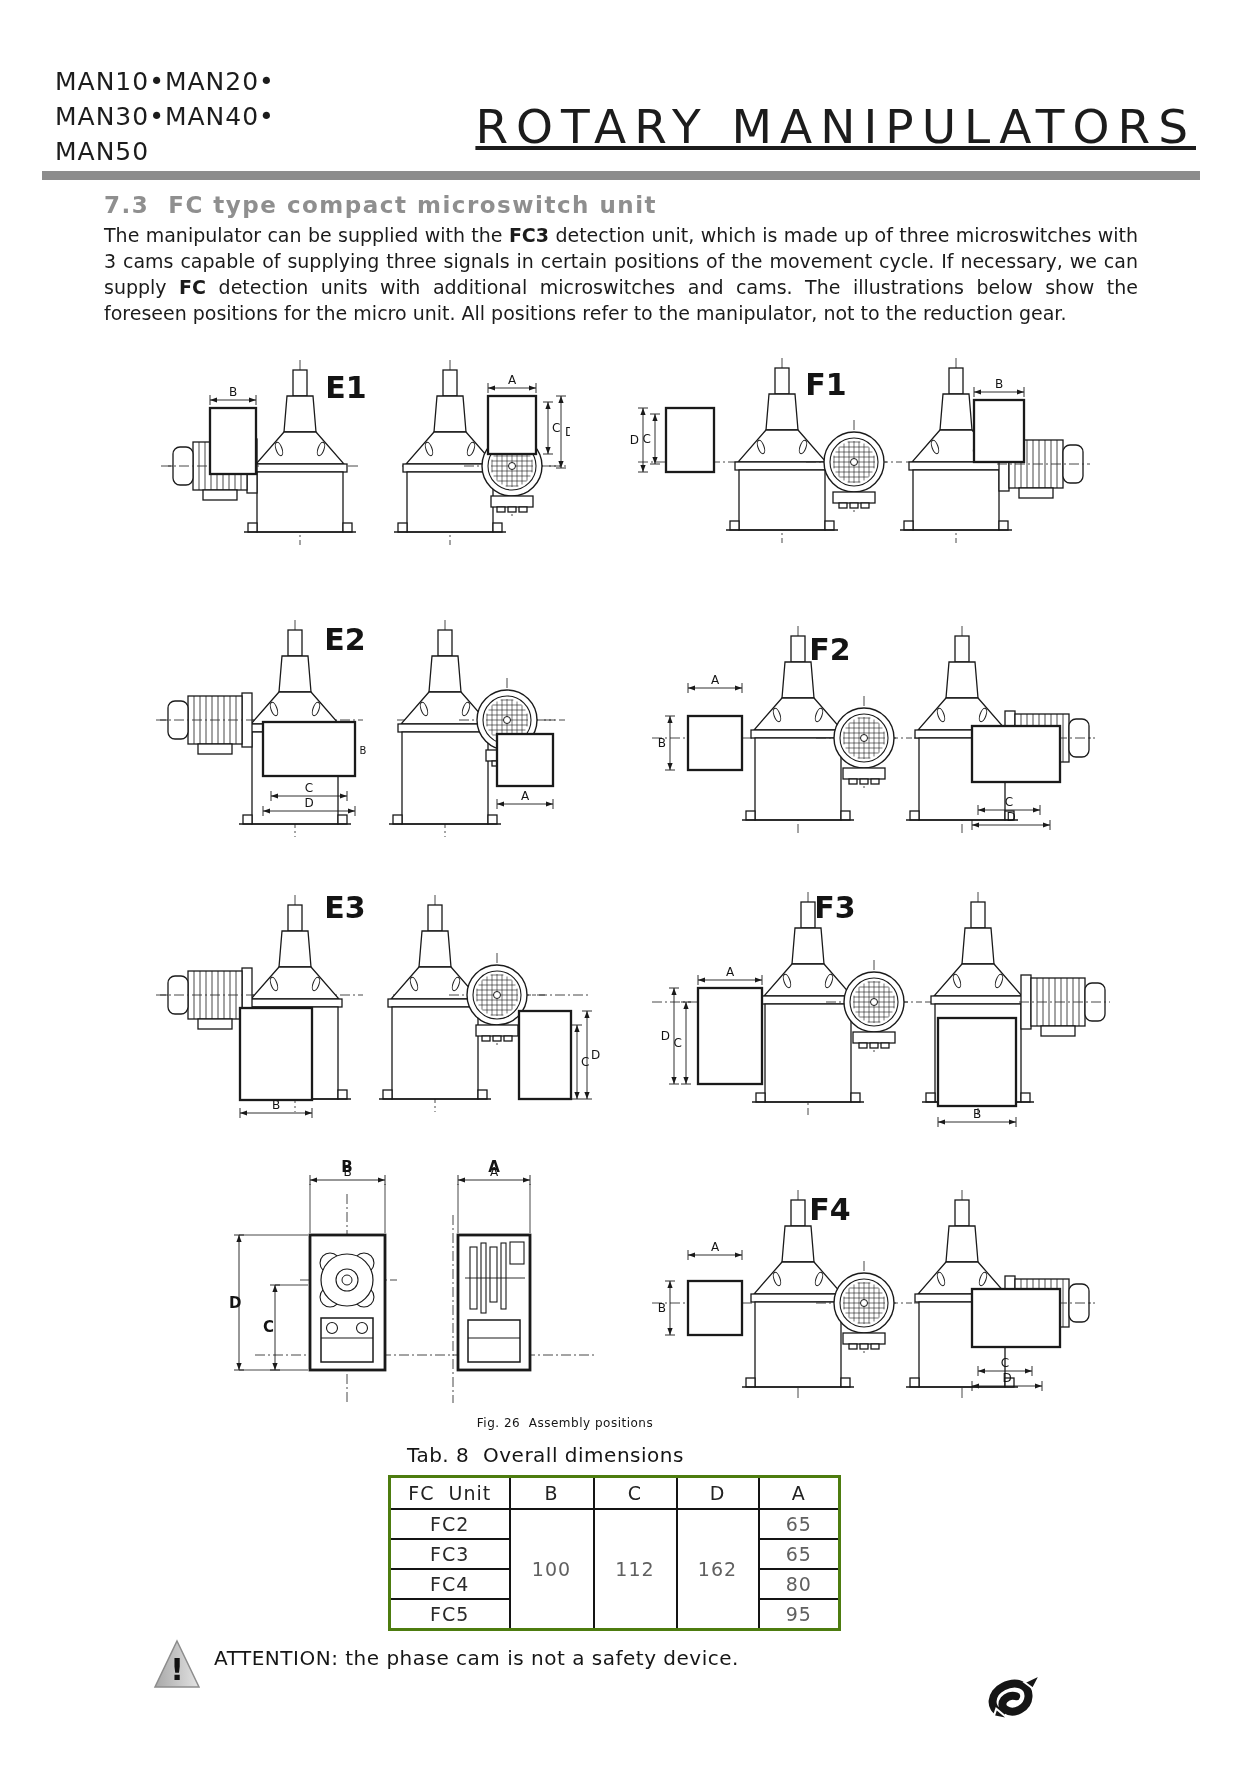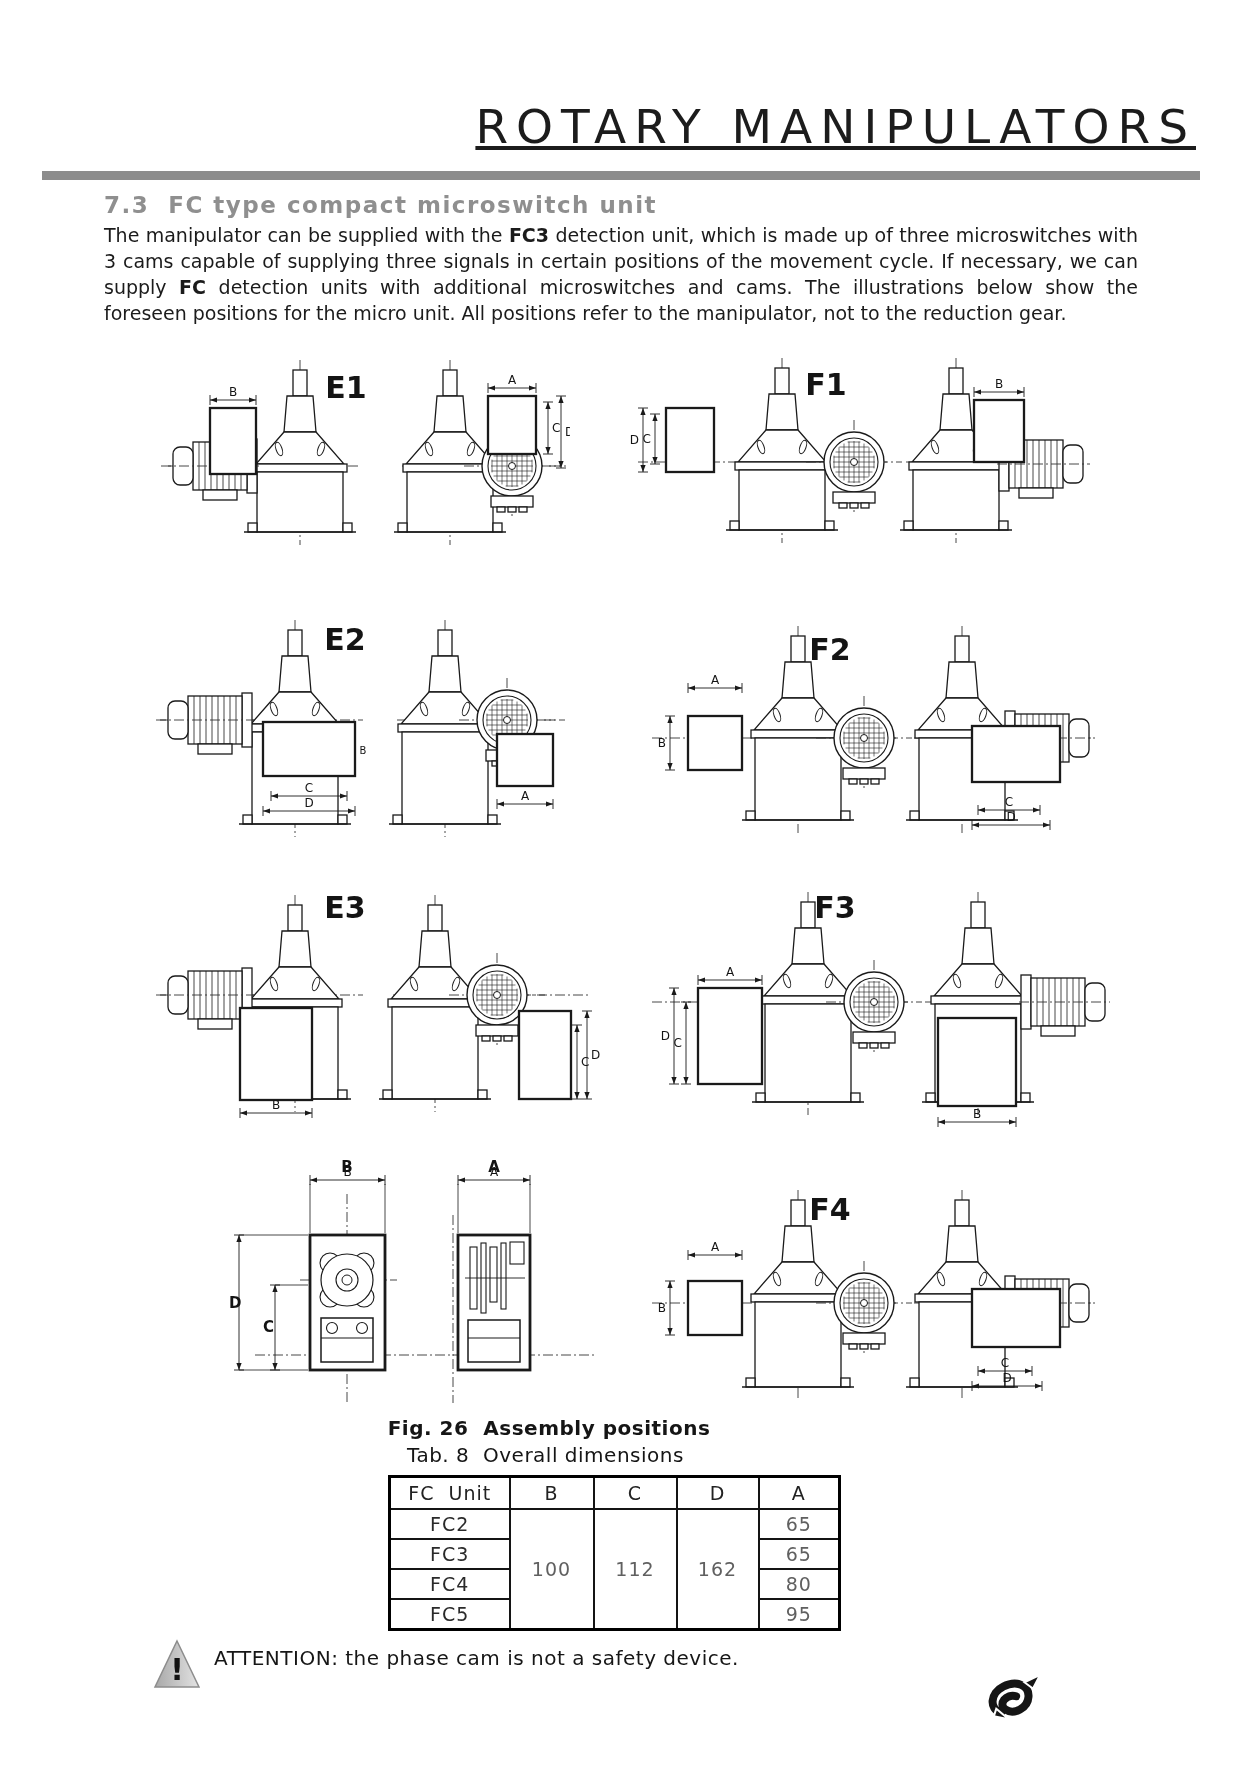--- a/index.html
+++ b/index.html
@@ -11,41 +11,46 @@
   #main-title{right:45px;top:99px;font-size:47px;letter-spacing:8px;color:#1c1c1c;white-space:nowrap;text-decoration:underline;}
   #title-rule{left:42px;top:171px;width:1158px;height:9px;background:#8c8c8c;}
   
   #section-heading{left:104px;top:192px;font-size:23px;font-weight:bold;letter-spacing:1.5px;color:#8f8f8f;white-space:pre;}
   #intro{left:104px;top:222px;width:1034px;font-size:19px;line-height:26px;text-align:justify;color:#1b1b1b;}
   
   .fig{position:absolute;}
   .fig svg{display:block;}
   #micro-heading{left:197px;top:1124px;font-size:22px;font-weight:bold;color:#111;}
   
-  #fig-caption{left:324px;top:1416px;width:450px;text-align:center;font-size:20px;color:#151515;letter-spacing:0.5px;white-space:pre;font-weight:bold;}
+  #fig-caption{left:340px;top:1416px;width:450px;text-align:center;font-size:12px;color:#151515;letter-spacing:0.5px;white-space:pre;}
   #tab-caption{left:407px;top:1443px;font-size:20px;color:#151515;letter-spacing:0.5px;white-space:pre;}
   
   #dim-table{left:388px;top:1475px;border-collapse:collapse;table-layout:fixed;}
   #dim-table td{border:2px solid #141414;text-align:center;font-size:19px;padding:0;height:28px;
                 letter-spacing:1px;color:#2a2a2a;white-space:pre;}
-  #dim-table{border:3px solid #000000;}
+  #dim-table{border:3px solid #4d7c0f;}
   #dim-table tr.hdr td{height:30px;color:#222;}
   #dim-table td.num{color:#606060;}
   
   #attention-text{left:214px;top:1646px;font-size:20px;color:#161616;letter-spacing:0.5px;}
   
   #footer-bar{left:866px;top:1688px;width:374px;height:26px;
      background:linear-gradient(90deg,rgba(255,255,255,0) 0%,#cfcfcf 22%,#9a9a9a 45%,#555 70%,#1f1f1f 100%);}
   #page-num{position:absolute;left:208px;top:3px;color:#fff;font-size:18px;letter-spacing:2px;}
 </style>
 </head>
 <body>
 
 <div id="page">
 
+  <div class="abs" id="models">
+    <div>MAN10•MAN20•</div>
+    <div>MAN30•MAN40•</div>
+    <div>MAN50</div>
+  </div>
   <div class="abs" id="main-title">ROTARY MANIPULATORS</div>
   <div class="abs" id="title-rule"></div>
 
   <div class="abs" id="section-heading">7.3  FC type compact microswitch unit</div>
   <div class="abs" id="intro"><span>The manipulator can be supplied with the </span><span style="font-weight: bold;">FC3</span><span> detection unit, which is made up of three microswitches with 3 cams capable of supplying three signals in certain positions of the movement cycle. If necessary, we can supply </span><span style="font-weight: bold;">FC</span><span> detection units with additional microswitches and cams. The illustrations below show the foreseen positions for the micro unit. All positions refer to the manipulator, not to the reduction gear.</span></div>
 
   <div class="fig" id="fig-0" style="left: 150px; top: 358px;">
       <svg width="420" height="195" viewBox="0 0 420 195">
         <line x1="18" y1="108" x2="208" y2="108" stroke="#333" stroke-width="0.9" stroke-dasharray="10 3 2 3"></line>
         <line x1="150" y1="2" x2="150" y2="187" stroke="#333" stroke-width="0.9" stroke-dasharray="10 3 2 3"></line>

